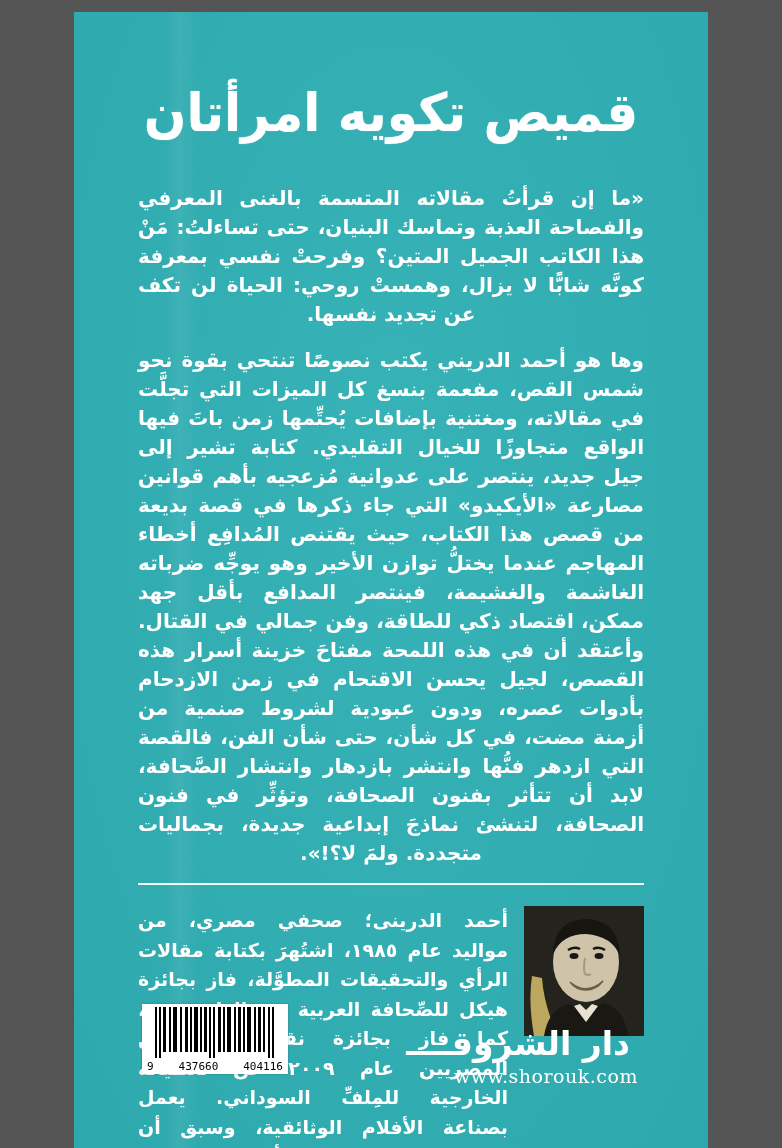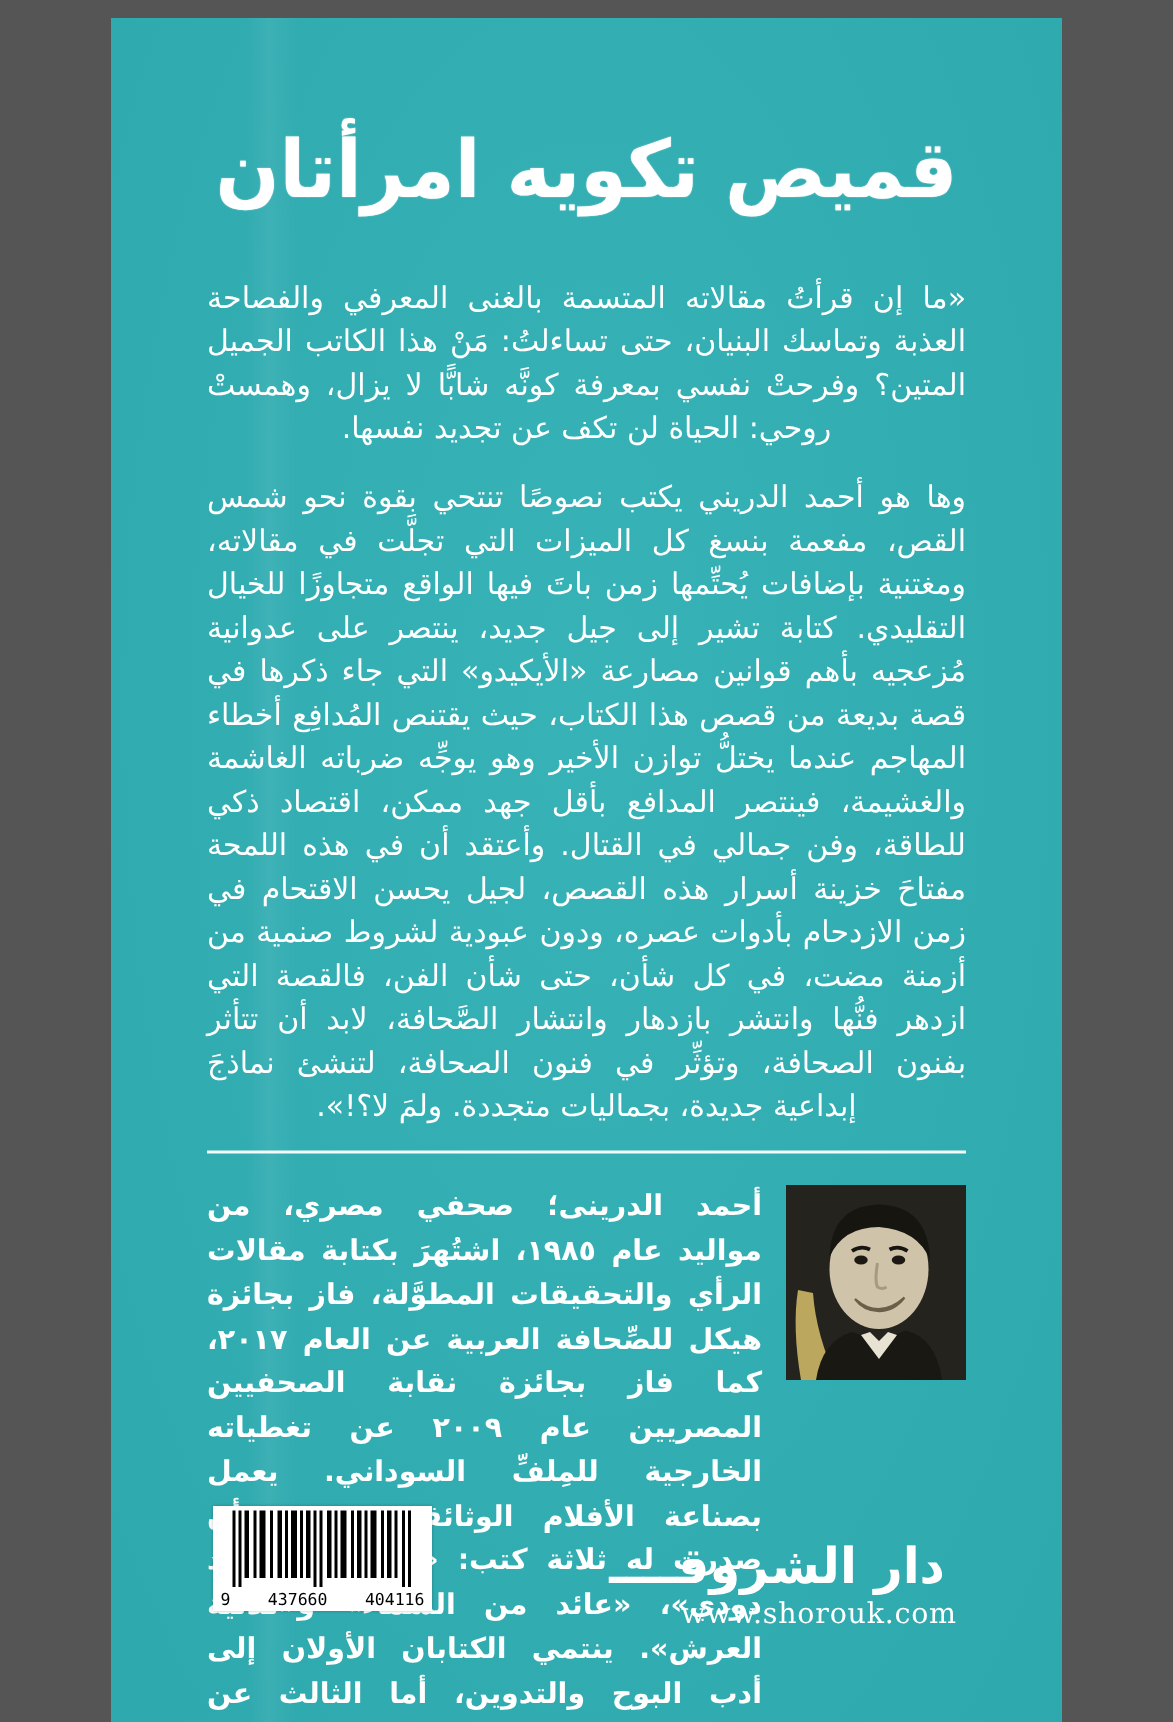--- a/index.html
+++ b/index.html
@@ -23,21 +23,21 @@
     letter-spacing:-1px;
     transform:scaleY(1.06);
     text-shadow:0 0 1px rgba(255,255,255,0.6);
   }
   .content{
     position:absolute;top:172px;left:64px;right:64px;
     direction:rtl;
   }
   .review-paragraph{
     margin:0;
-    font-size:20px;line-height:29px;font-weight:normal;
+    font-size:20px;line-height:29px;font-weight:bold;
     text-align:justify;text-align-last:center;
     text-justify:inter-word;
   }
   .review-paragraph.second{margin-top:17px;}
   .attribution{
     margin-top:14px;
     direction:rtl;
     text-align:left;
     font-size:24px;font-weight:bold;
   }

